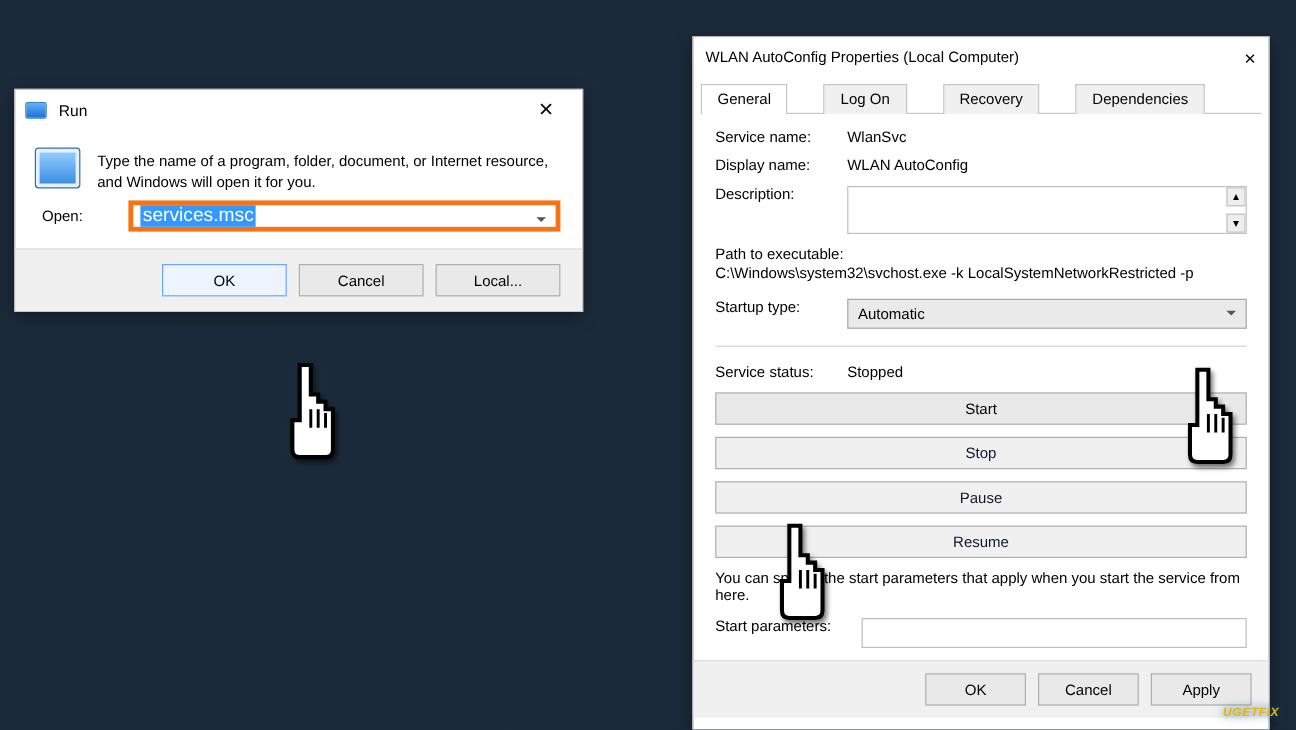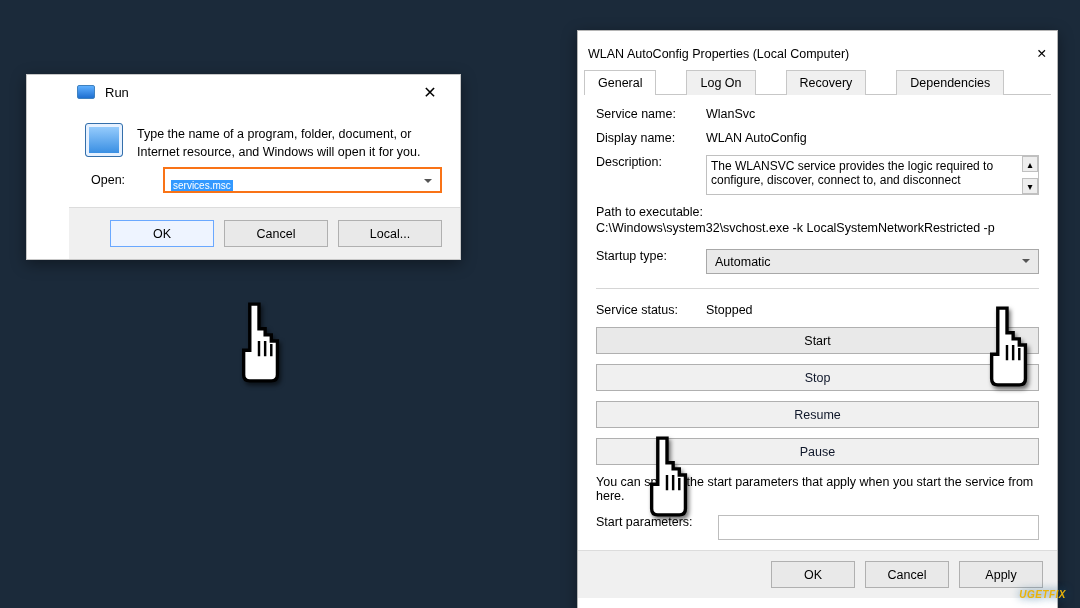--- a/index.html
+++ b/index.html
@@ -1,38 +1,38 @@
 <!DOCTYPE html>
 <html><head>
 <meta charset="utf-8">
 <style>
   * { box-sizing: border-box; font-family: "Segoe UI", Tahoma, sans-serif; }
   body { margin:0; width:1080px; height:608px; background:#1b2a3a; position:relative; overflow:hidden; }
 
   
-  .run { position:absolute; left:26px; top:74px; width:435px; background:#fff; border:1px solid #c7c7c7; box-shadow:0 4px 14px rgba(0,0,0,.4);padding-left:42px; }
+  .run { position:absolute; left:12px; top:74px; width:474px; background:#fff; border:1px solid #c7c7c7; box-shadow:0 4px 14px rgba(0,0,0,.4); }
   .run-title { height:34px; display:flex; align-items:center; padding:0 8px 0 8px; }
   .run-title .icon16 { width:18px; height:14px; background:linear-gradient(#5fb0ff,#1f6fd0); border:1px solid #3f81bf; margin-right:10px; border-radius:2px; }
   .run-title .t { flex:1; font-size:13px; }
   .run-title .x { width:44px; text-align:center; font-size:16px; cursor:default; }
   .run-body { display:flex; padding:14px 18px 2px 16px; gap:14px; }
   .bigicon { width:38px; height:34px; background:linear-gradient(180deg,#9fd2ff,#2f88e0); border:1px solid #346fab; border-radius:3px; flex:none; box-shadow: inset 0 0 0 3px #e6f1ff; }
   .run-body .msg { font-size:12.5px; line-height:1.45; padding-top:2px; }
   .run-open { display:flex; align-items:center; padding:4px 18px 14px 22px; gap:20px; }
   .run-open label { font-size:12.5px; width:52px; }
-  .run-open .combo { flex:1; height:26px; border:2px solid #f97316; display:flex; align-items:flex-end; padding:0 22px 0 6px; position:relative; font-size:10px; }
+  .run-open .combo { flex:1; height:26px; border:4px solid #f97316; display:flex; align-items:flex-end; padding:0 22px 0 6px; position:relative; font-size:16px; }
   .run-open .combo .sel { background:#3399ff; color:#fff; padding:0 2px; }
   .run-open .combo::after { content:""; position:absolute; right:8px; top:10px; width:0;height:0; border:4px solid transparent; border-top-color:#555; }
   .run-bbar { background:#f0f0f0; border-top:1px solid #dcdcdc; padding:12px 18px; display:flex; gap:10px; justify-content:flex-end; }
   .btn { min-width:104px; height:27px; font-size:12.5px; background:#e9e9e9; border:1px solid #b0b0b0; display:flex; align-items:center; justify-content:center; cursor:default; }
   .btn.primary { border:1px solid #6aa8ff; background:#eef4ff; }
 
   
   .props { position:absolute; left:577px; top:30px; width:481px; background:#fff; border:1px solid #b5b5b5; box-shadow:0 4px 14px rgba(0,0,0,.4); padding-bottom:12px; font-size:12.5px; }
-  .props-title { height:34px; display:flex; align-items:flex-end; padding:4px 10px; justify-content:space-between; }
+  .props-title { height:34px; display:flex; align-items:center; padding:16px 10px; justify-content:space-between; }
   .props .tabs { display:flex; margin:4px 6px 0 6px; border-bottom:1px solid #c7c7c7; }
   .tab { padding:5px 13px 5px 13px; border:1px solid #c7c7c7; border-bottom:none; background:#fff; margin-right:2px; position:relative; cursor:default; }
   .tab.inact { background:#f0f0f0; top:1px;margin-left:28px; }
   .tab.act { top:1px; background:#fff; z-index:2; }
   .pane { margin:12px 18px 0 18px; }
   .row { display:flex; align-items:flex-start; margin:4px 0 10px 0; }
   .row .lab { width:110px; }
   .row .val { flex:1; }
   .desc { flex:1; height:40px; border:1px solid #c0c0c0; padding:3px 4px; font-size:12px; overflow:hidden; position:relative; background:#fff; }
   .desc .sbup, .desc .sbdn { position:absolute; right:0; width:16px; height:16px; background:#eee; border:1px solid #c0c0c0; font-size:10px; display:flex; align-items:center; justify-content:center; }
@@ -97,21 +97,20 @@
       <div class="lab">Service name:</div>
       <div class="val">WlanSvc</div>
     </div>
     <div class="row">
       <div class="lab">Display name:</div>
       <div class="val">WLAN AutoConfig</div>
     </div>
     <div class="row">
       <div class="lab">Description:</div>
       <div class="desc">
-        <span>The WLANSVC service provides the logic required to configure, discover, connect to, and disconnect</span>
         <span class="sbup">▴</span>
         <span class="sbdn">▾</span>
       </div>
     </div>
 
     <div class="row" style="display:block">
       <div>Path to executable:</div>
       <div style="margin-top:2px">C:\Windows\system32\svchost.exe -k LocalSystemNetworkRestricted -p</div>
     </div>
 
@@ -127,22 +126,22 @@
     <hr class="sep">
 
     <div class="row">
       <div class="lab">Service status:</div>
       <div class="val">Stopped</div>
     </div>
 
     <div class="srvbtns">
       <div class="btn">Start</div>
       <div class="btn disabled">Stop</div>
+      <div class="btn disabled">Pause</div>
       <div class="btn disabled">Resume</div>
-      <div class="btn disabled">Pause</div>
     </div>
 
     <div style="min-height:34px">You can specify the start parameters that apply when you start the service from here.</div>
 
     <div class="row" style="margin-top:6px">
       <div class="lab" style="width:122px">Start parameters:</div>
       <div class="val">
           <div class="input"></div>
         </div>
     </div>

